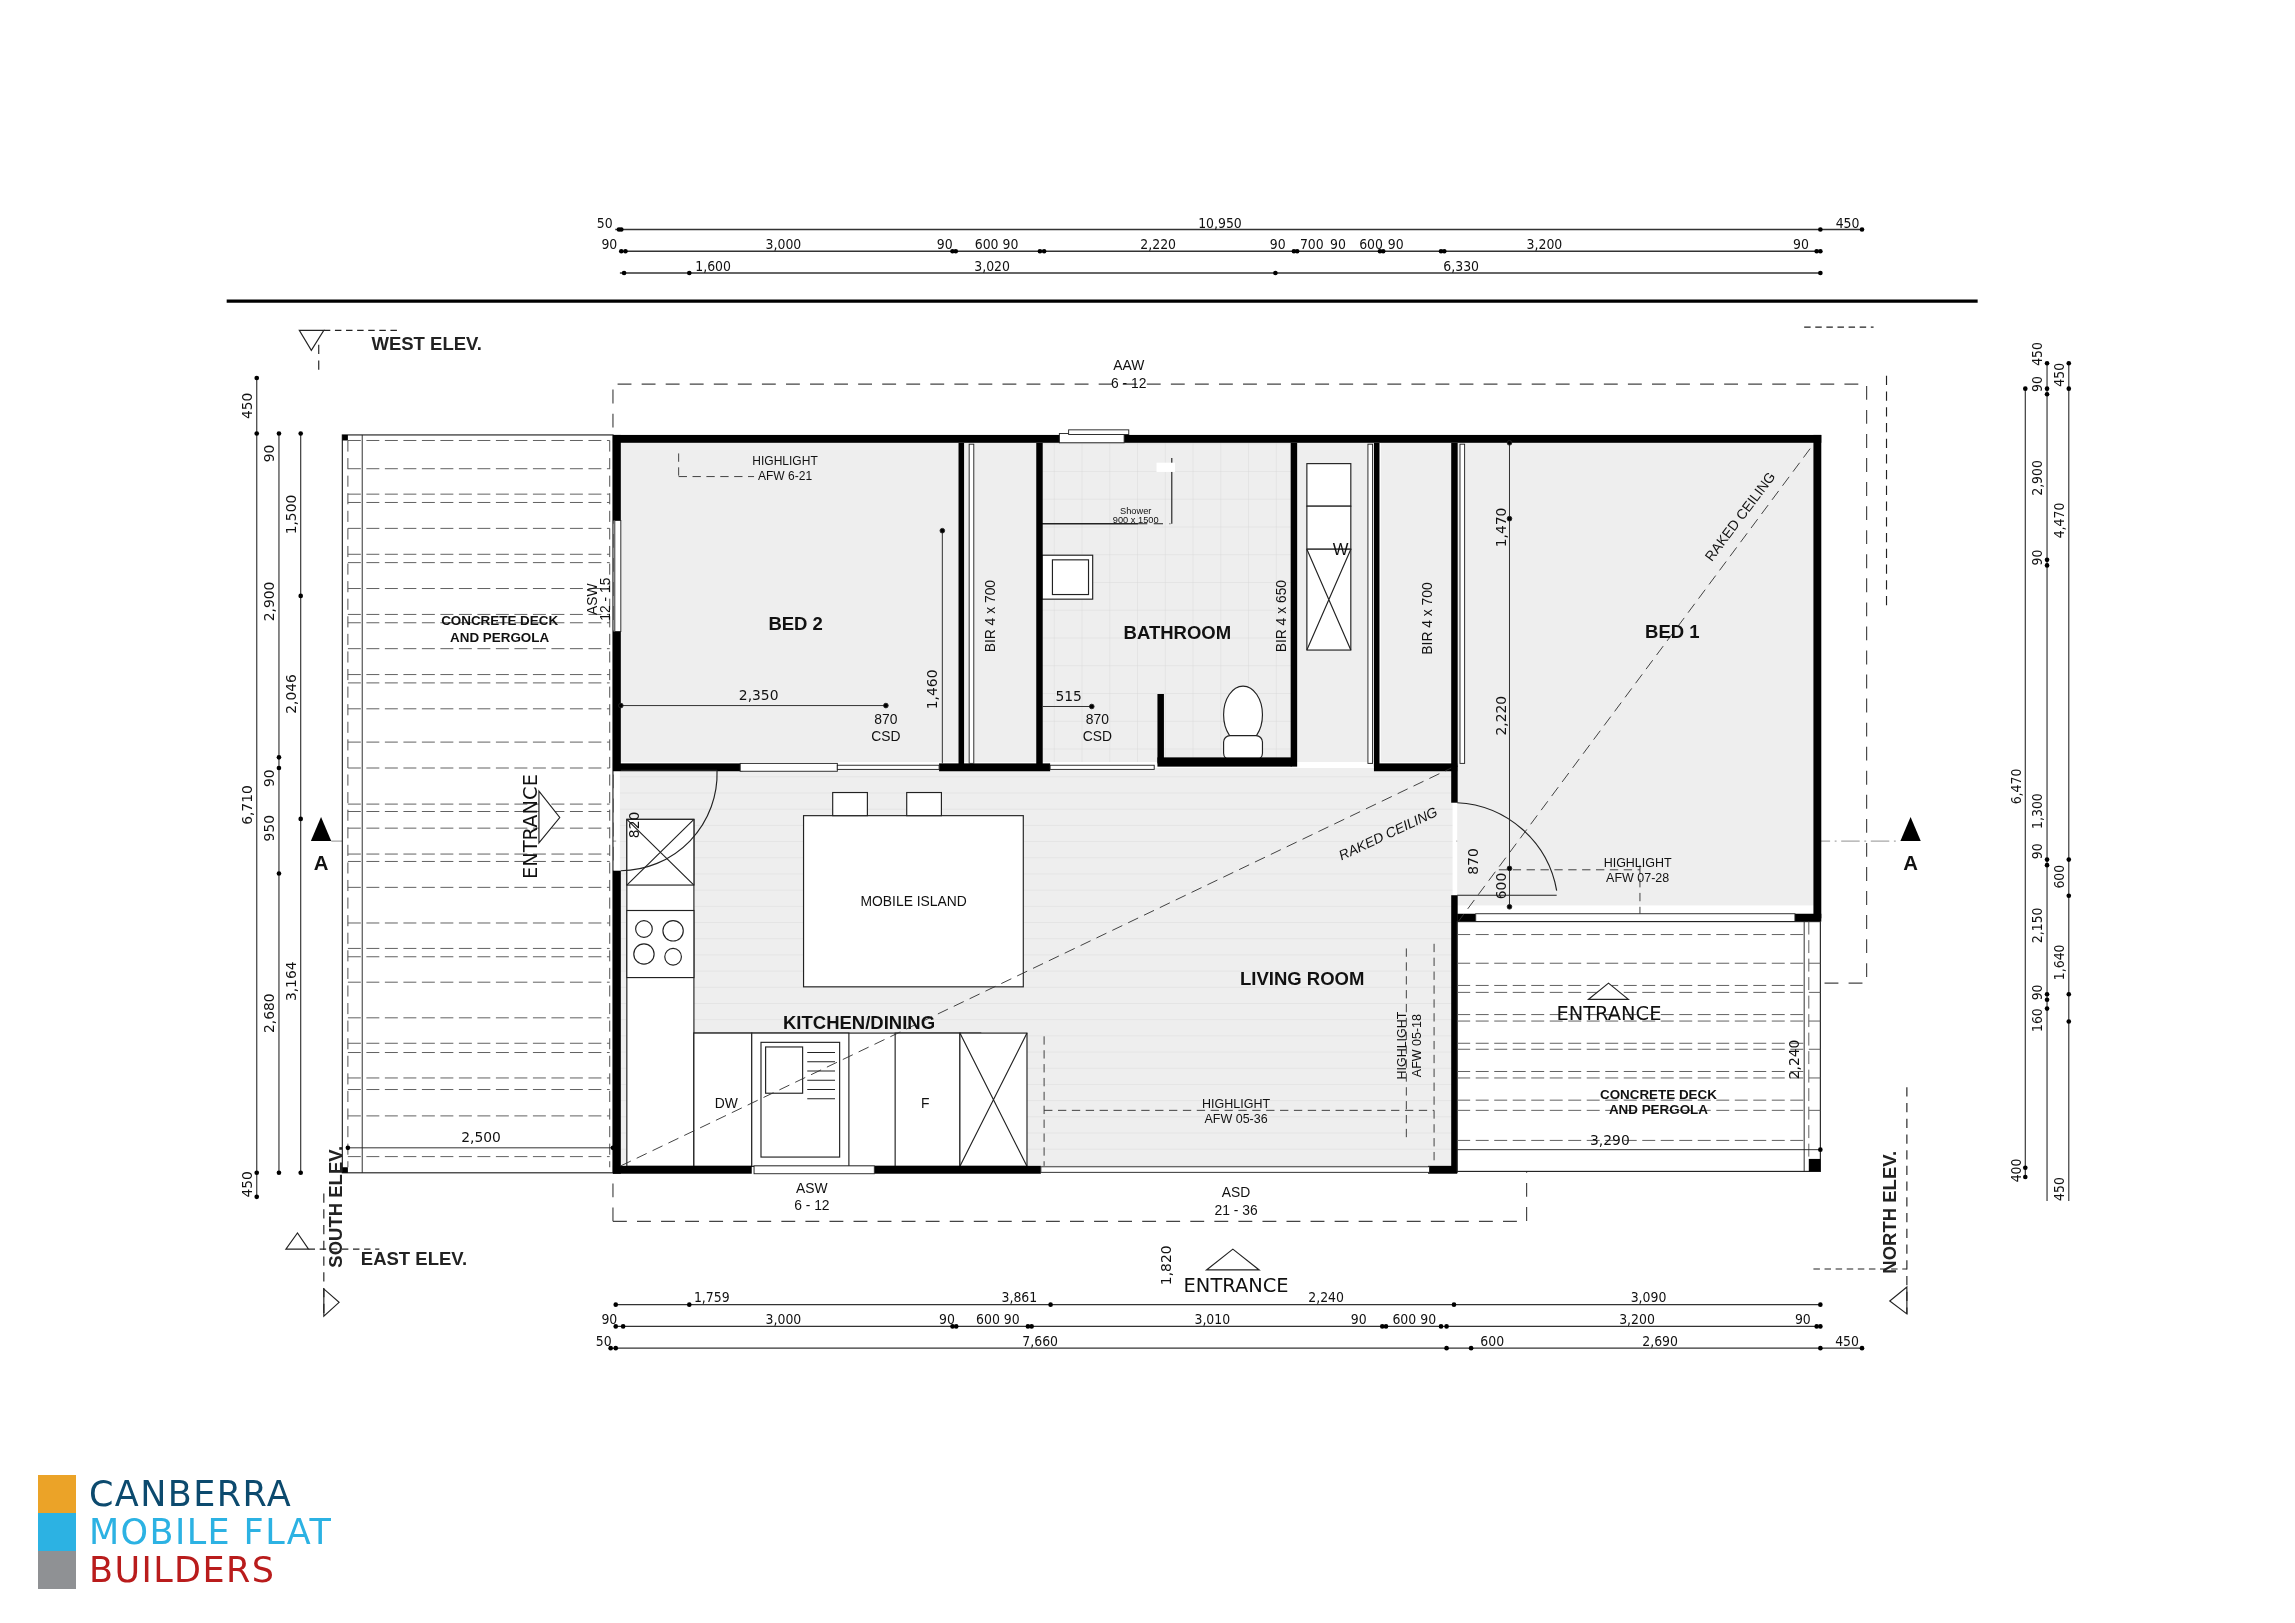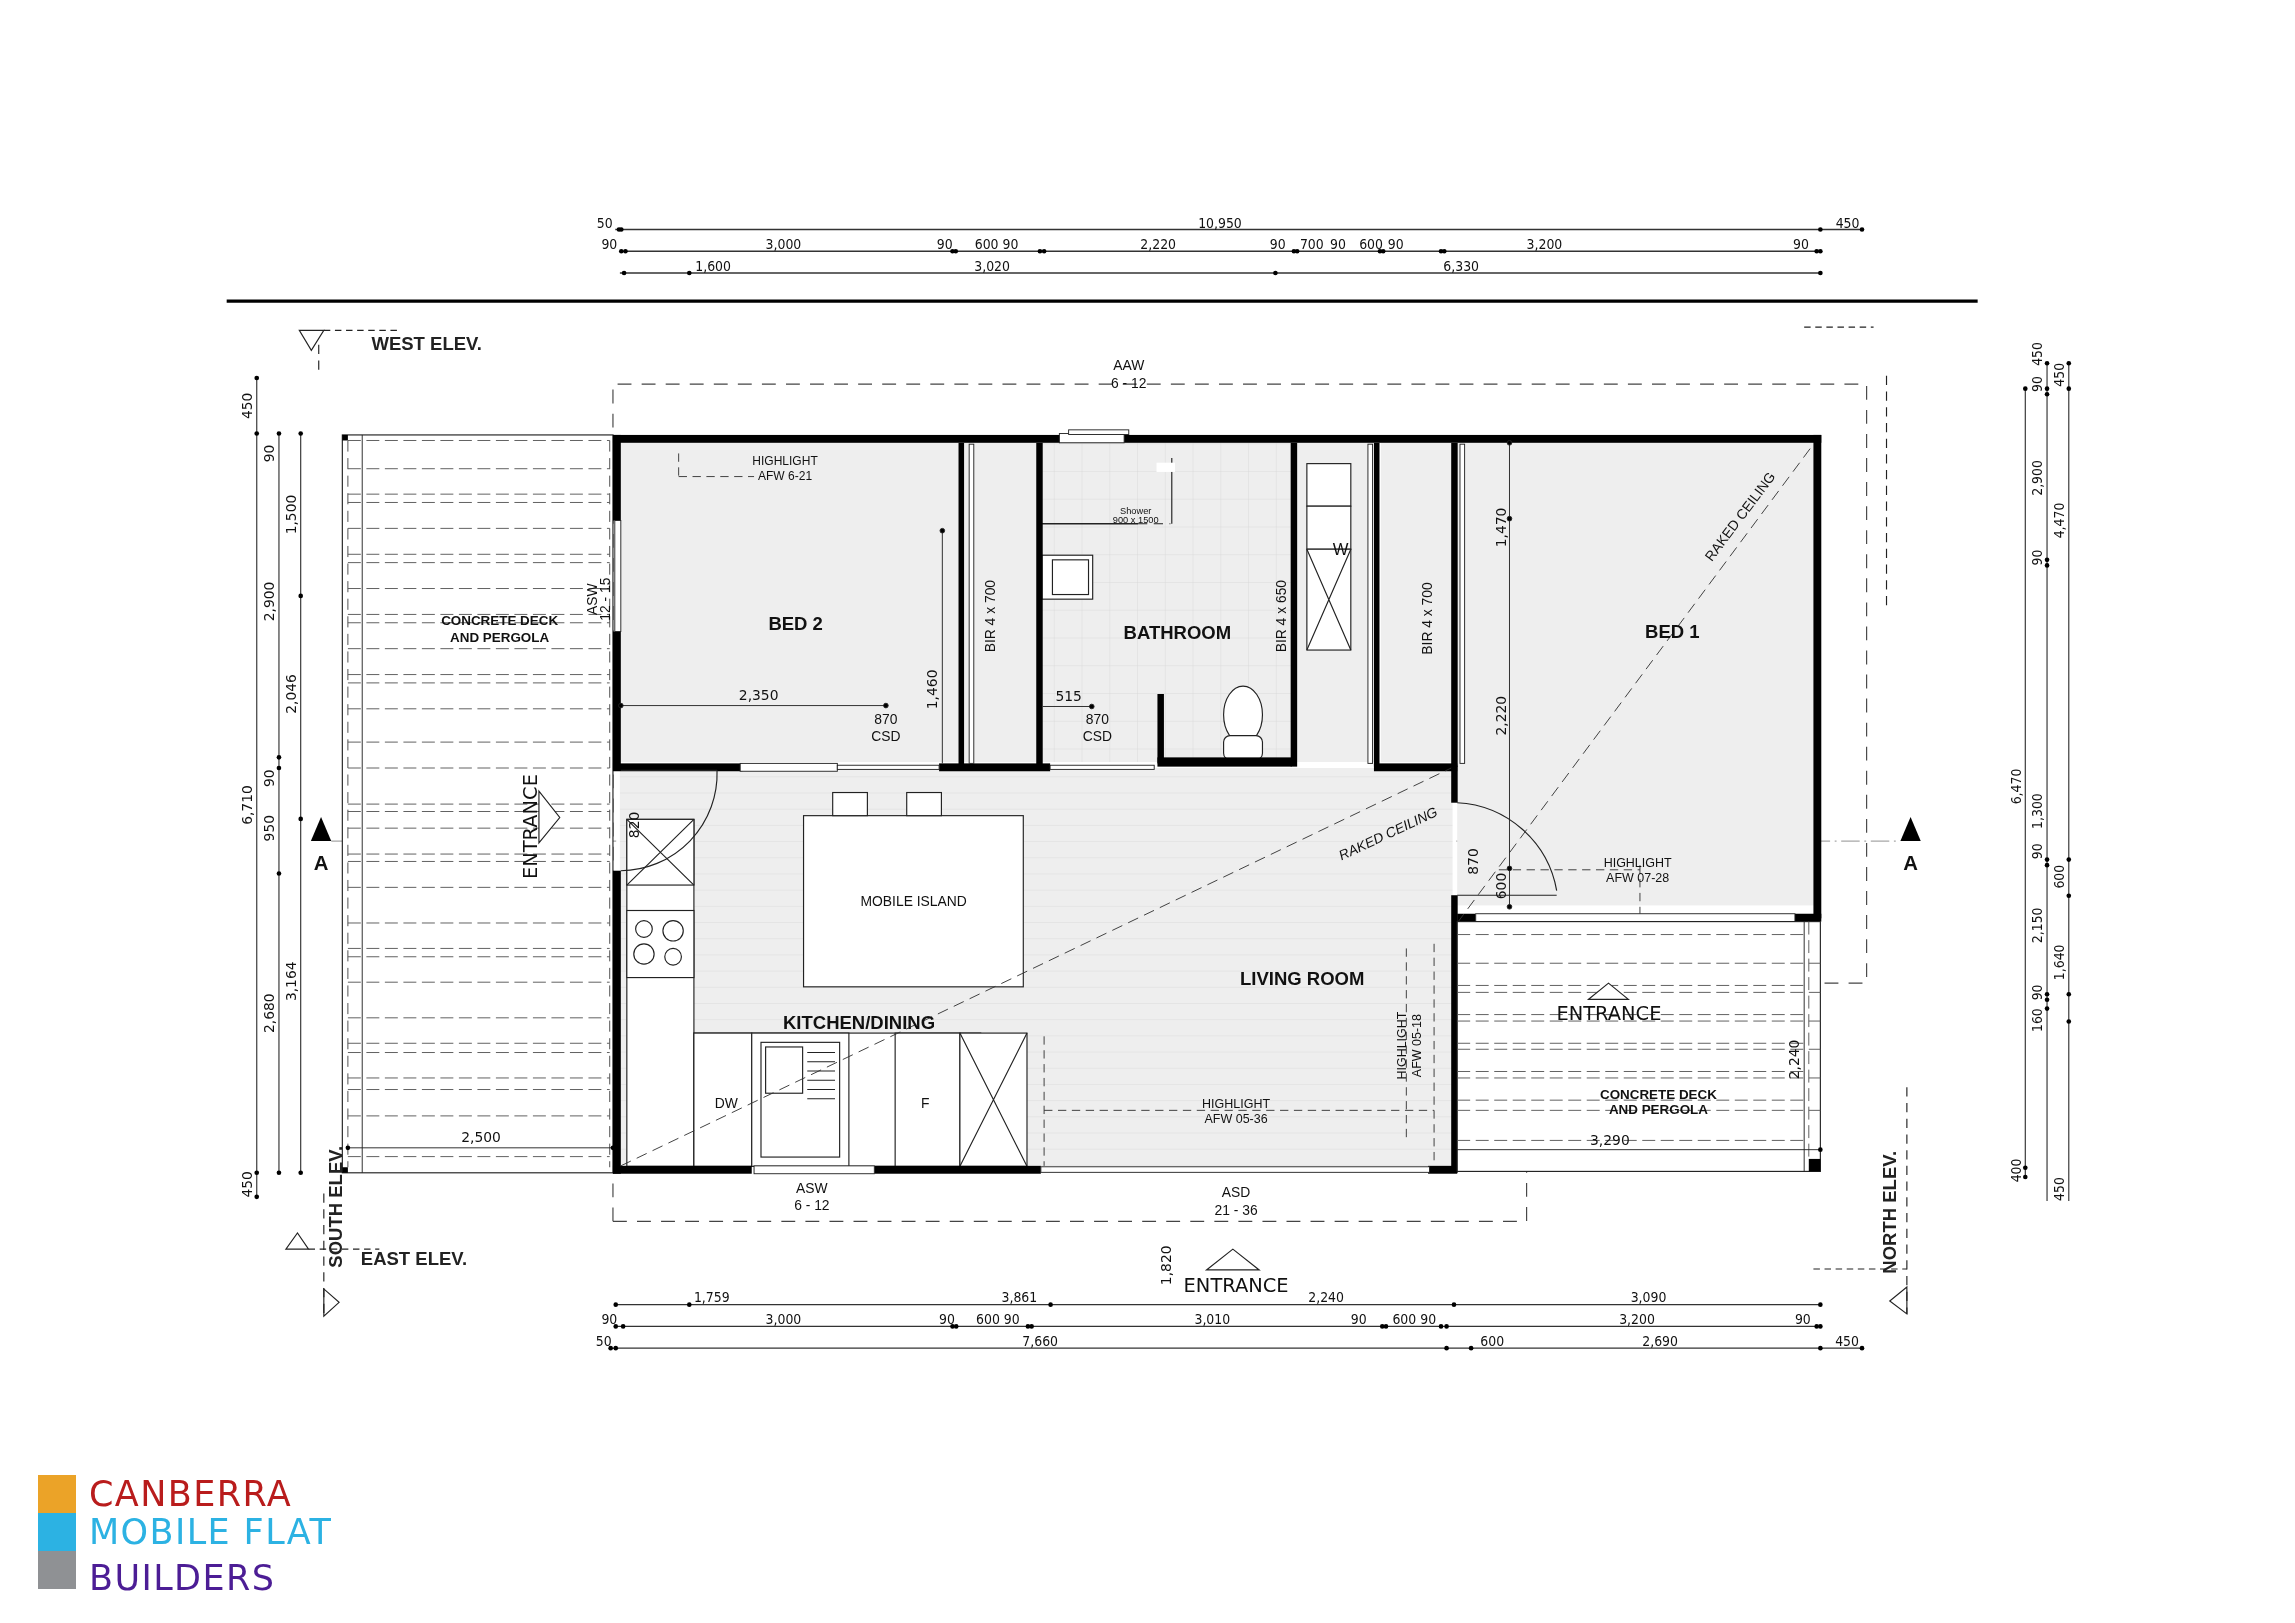--- a/index.html
+++ b/index.html
@@ -482,17 +482,17 @@
     <text class="dimtxt" x="3200" y="2909">600</text>
     <text class="dimtxt" x="3550" y="2909">2,690</text>
     <text class="dimtxt" x="3967" y="2909">450</text>
   </g>
 </svg>
 
 <div class="logo">
   <div class="bar" style="top:0; background:#eba328;"></div>
   <div class="bar" style="top:38px; background:#2cb2e3;"></div>
   <div class="bar" style="top:76px; background:#8f9194;"></div>
-  <div class="txt" style="top:0; color:#b91c1c;">CANBERRA</div>
+  <div class="txt" style="top:0; color:#0c4a6e;">CANBERRA</div>
   <div class="txt" style="top:38px; color:#2cb2e3;">MOBILE FLAT</div>
-  <div class="txt" style="top:84px; color:#4c1d95;">BUILDERS</div>
+  <div class="txt" style="top:76px; color:#b91c1c;">BUILDERS</div>
 </div>
 
 
 </body></html>

